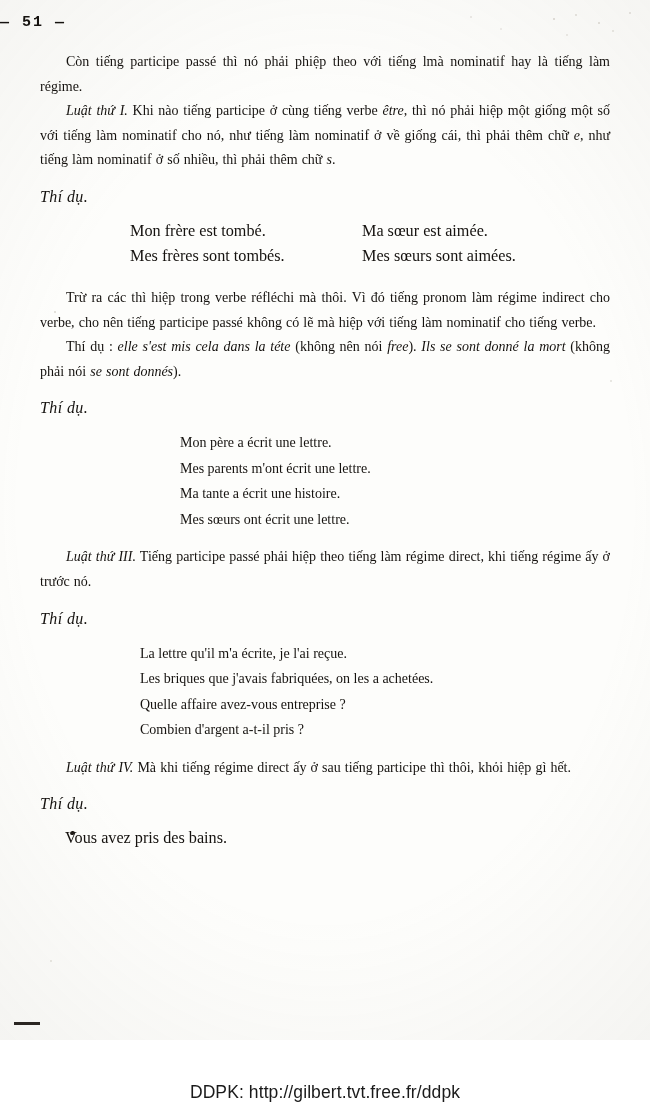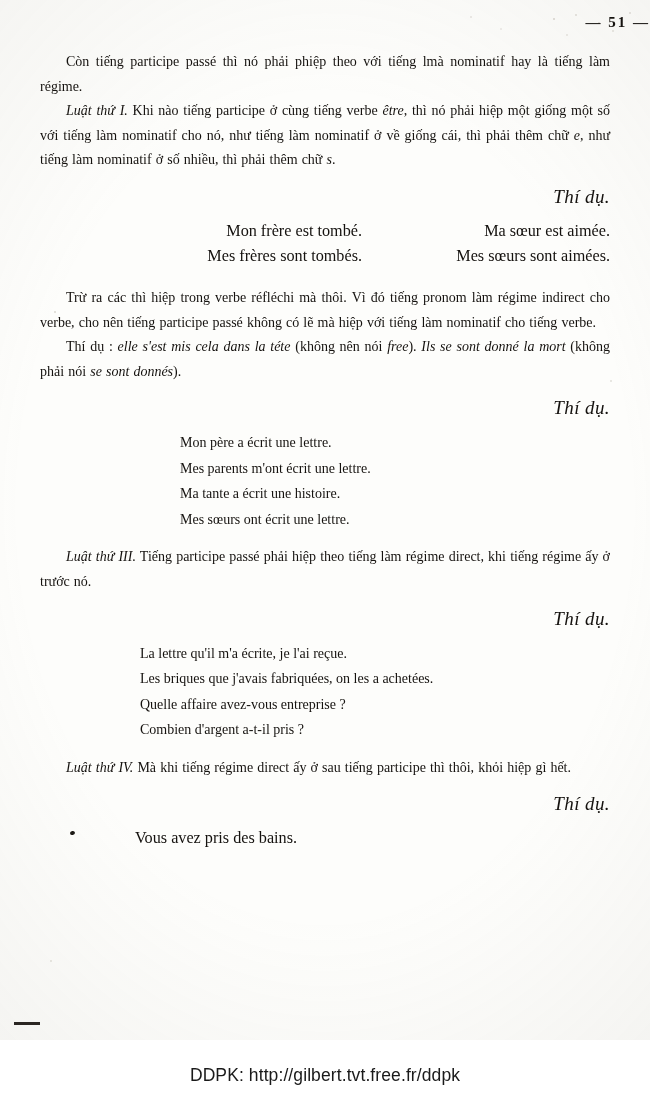--- a/index.html
+++ b/index.html
@@ -37,25 +37,25 @@
     border-radius: 50%;
     pointer-events: none;
   }
 
   
   .folio {
     position: absolute;
     top: 14px;
     left: 0;
     right: 0;
-    text-align: right;
+    text-align: left;
     font-size: 15px;
     font-weight: bold;
     letter-spacing: 2px;
-    font-family: Liberation Serif, serif;
+    font-family: Liberation Mono, monospace;
   }
 
   .body-block {
     position: absolute;
     left: 40px;
     right: 40px;
     top: 50px;
   }
 
   p.para {
@@ -68,41 +68,40 @@
     font-family: "Liberation Serif", "DejaVu Serif", serif;
   }
   p.para i, p.para em {
     font-style: italic;
   }
   .gap-md { height: 13px; }
   .gap-lg { height: 17px; }
 
   
   .example-head {
-    text-align: right;
+    text-align: left;
     font-style: italic;
-    font-size: 19px;
+    font-size: 16px;
     line-height: 22px;
     margin: 13px 0 11px 0;
     letter-spacing: 0.4px;
     font-family: "Liberation Serif", "DejaVu Serif", serif;
   }
 
   
   .ex-twocol {
     margin: 0 0 0 0;
     display: grid;
     grid-template-columns: 232px auto;
     font-size: 16.2px;
     line-height: 25px;
   }
   .ex-twocol .col {
     display: flex;
     flex-direction: column;
-    align-items: flex-end;
   }
   .ex-twocol.indent-a { padding-left: 90px; }
   .ex-twocol.indent-b { padding-left: 25px; }
   .ex-line { white-space: nowrap; }
 
   
   .ex-list {
     font-size: 14px;
     line-height: 25.5px;
     padding-left: 140px;
@@ -132,21 +131,21 @@
 
   
   .footer-band {
     position: absolute;
     left: 0;
     right: 0;
     top: 1040px;
     height: 63px;
     background: #ffffff;
     display: flex;
-    align-items: center;
+    align-items: flex-end;
     justify-content: center;
     padding-top: 8px;
     box-sizing: border-box;
   }
   .footer-url {
     font-family: "Liberation Sans", "DejaVu Sans", sans-serif;
     font-size: 17.5px;
     color: #1a1a1a;
     letter-spacing: 0.1px;
   }

